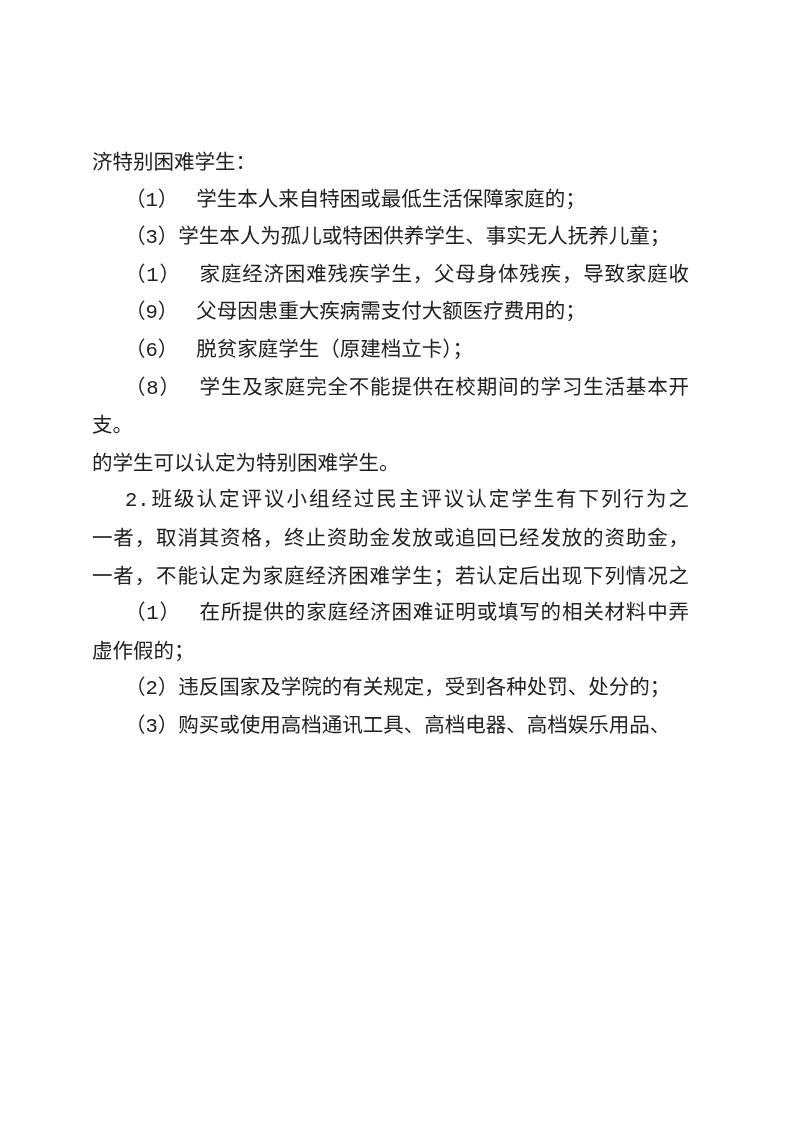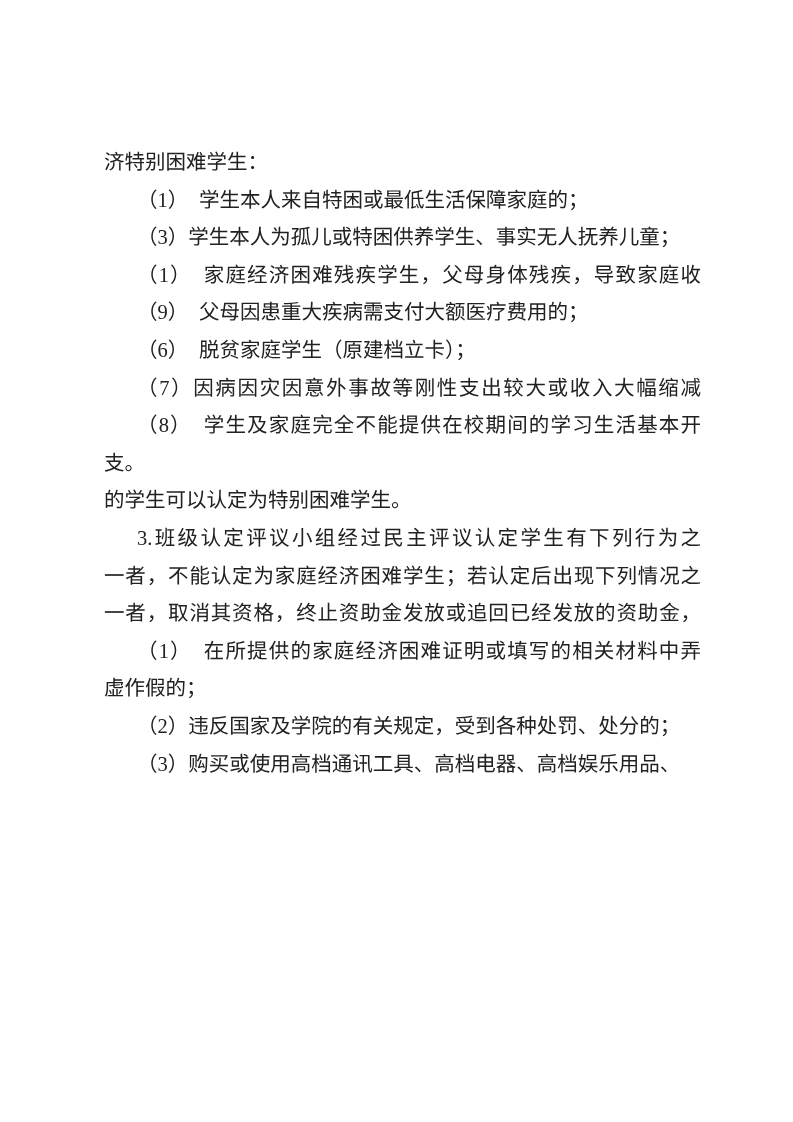--- a/index.html
+++ b/index.html
@@ -16,21 +16,21 @@
   }
   .page {
     position: absolute;
     left: 0; top: 0;
     width: 793px;
     height: 1122px;
     background: #ffffff;
   }
   .content {
     position: absolute;
-    left: 104px;
+    left: 92px;
     top: 144px;
     width: 597px;
     color: #212121;
   }
   .para {
     margin: 0;
     padding: 0;
   }
   .line {
     margin: 0;
@@ -45,20 +45,21 @@
   }
   
   .line.fill {
     white-space: normal;
     text-align: justify;
     text-align-last: justify;
   }
   
   .line.indent {
     text-indent: 33px;
+    font-family: Liberation Mono, monospace;
   }
 </style>
 </head>
 <body style="background: rgb(255, 255, 255);">
 
 <div class="page">
   <div class="content" style="color: rgb(33, 33, 33);">
 
     <div class="para">
       <p class="line">济特别困难学生：</p>
@@ -79,36 +80,35 @@
 
     <div class="para">
       <p class="line indent">（9） 父母因患重大疾病需支付大额医疗费用的；</p>
     </div>
 
     <div class="para">
       <p class="line indent">（6） 脱贫家庭学生（原建档立卡）；</p>
     </div>
 
     <div class="para">
-      <p class="line indent fill">（7）因病因灾因意外事故等刚性支出较大或收入大幅缩减</p>
     </div>
 
     <div class="para">
       <p class="line indent fill">（8） 学生及家庭完全不能提供在校期间的学习生活基本开</p>
       <p class="line">支。</p>
     </div>
 
     <div class="para">
       <p class="line">的学生可以认定为特别困难学生。</p>
     </div>
 
     <div class="para">
-      <p class="line indent fill">3.班级认定评议小组经过民主评议认定学生有下列行为之</p>
+      <p class="line indent fill">2.班级认定评议小组经过民主评议认定学生有下列行为之</p>
+      <p class="line fill">一者，取消其资格，终止资助金发放或追回已经发放的资助金，</p>
       <p class="line fill">一者，不能认定为家庭经济困难学生；若认定后出现下列情况之</p>
-      <p class="line fill">一者，取消其资格，终止资助金发放或追回已经发放的资助金，</p>
     </div>
 
     <div class="para">
       <p class="line indent fill">（1） 在所提供的家庭经济困难证明或填写的相关材料中弄</p>
       <p class="line">虚作假的；</p>
     </div>
 
     <div class="para">
       <p class="line indent">（2）违反国家及学院的有关规定，受到各种处罚、处分的；</p>
     </div>

